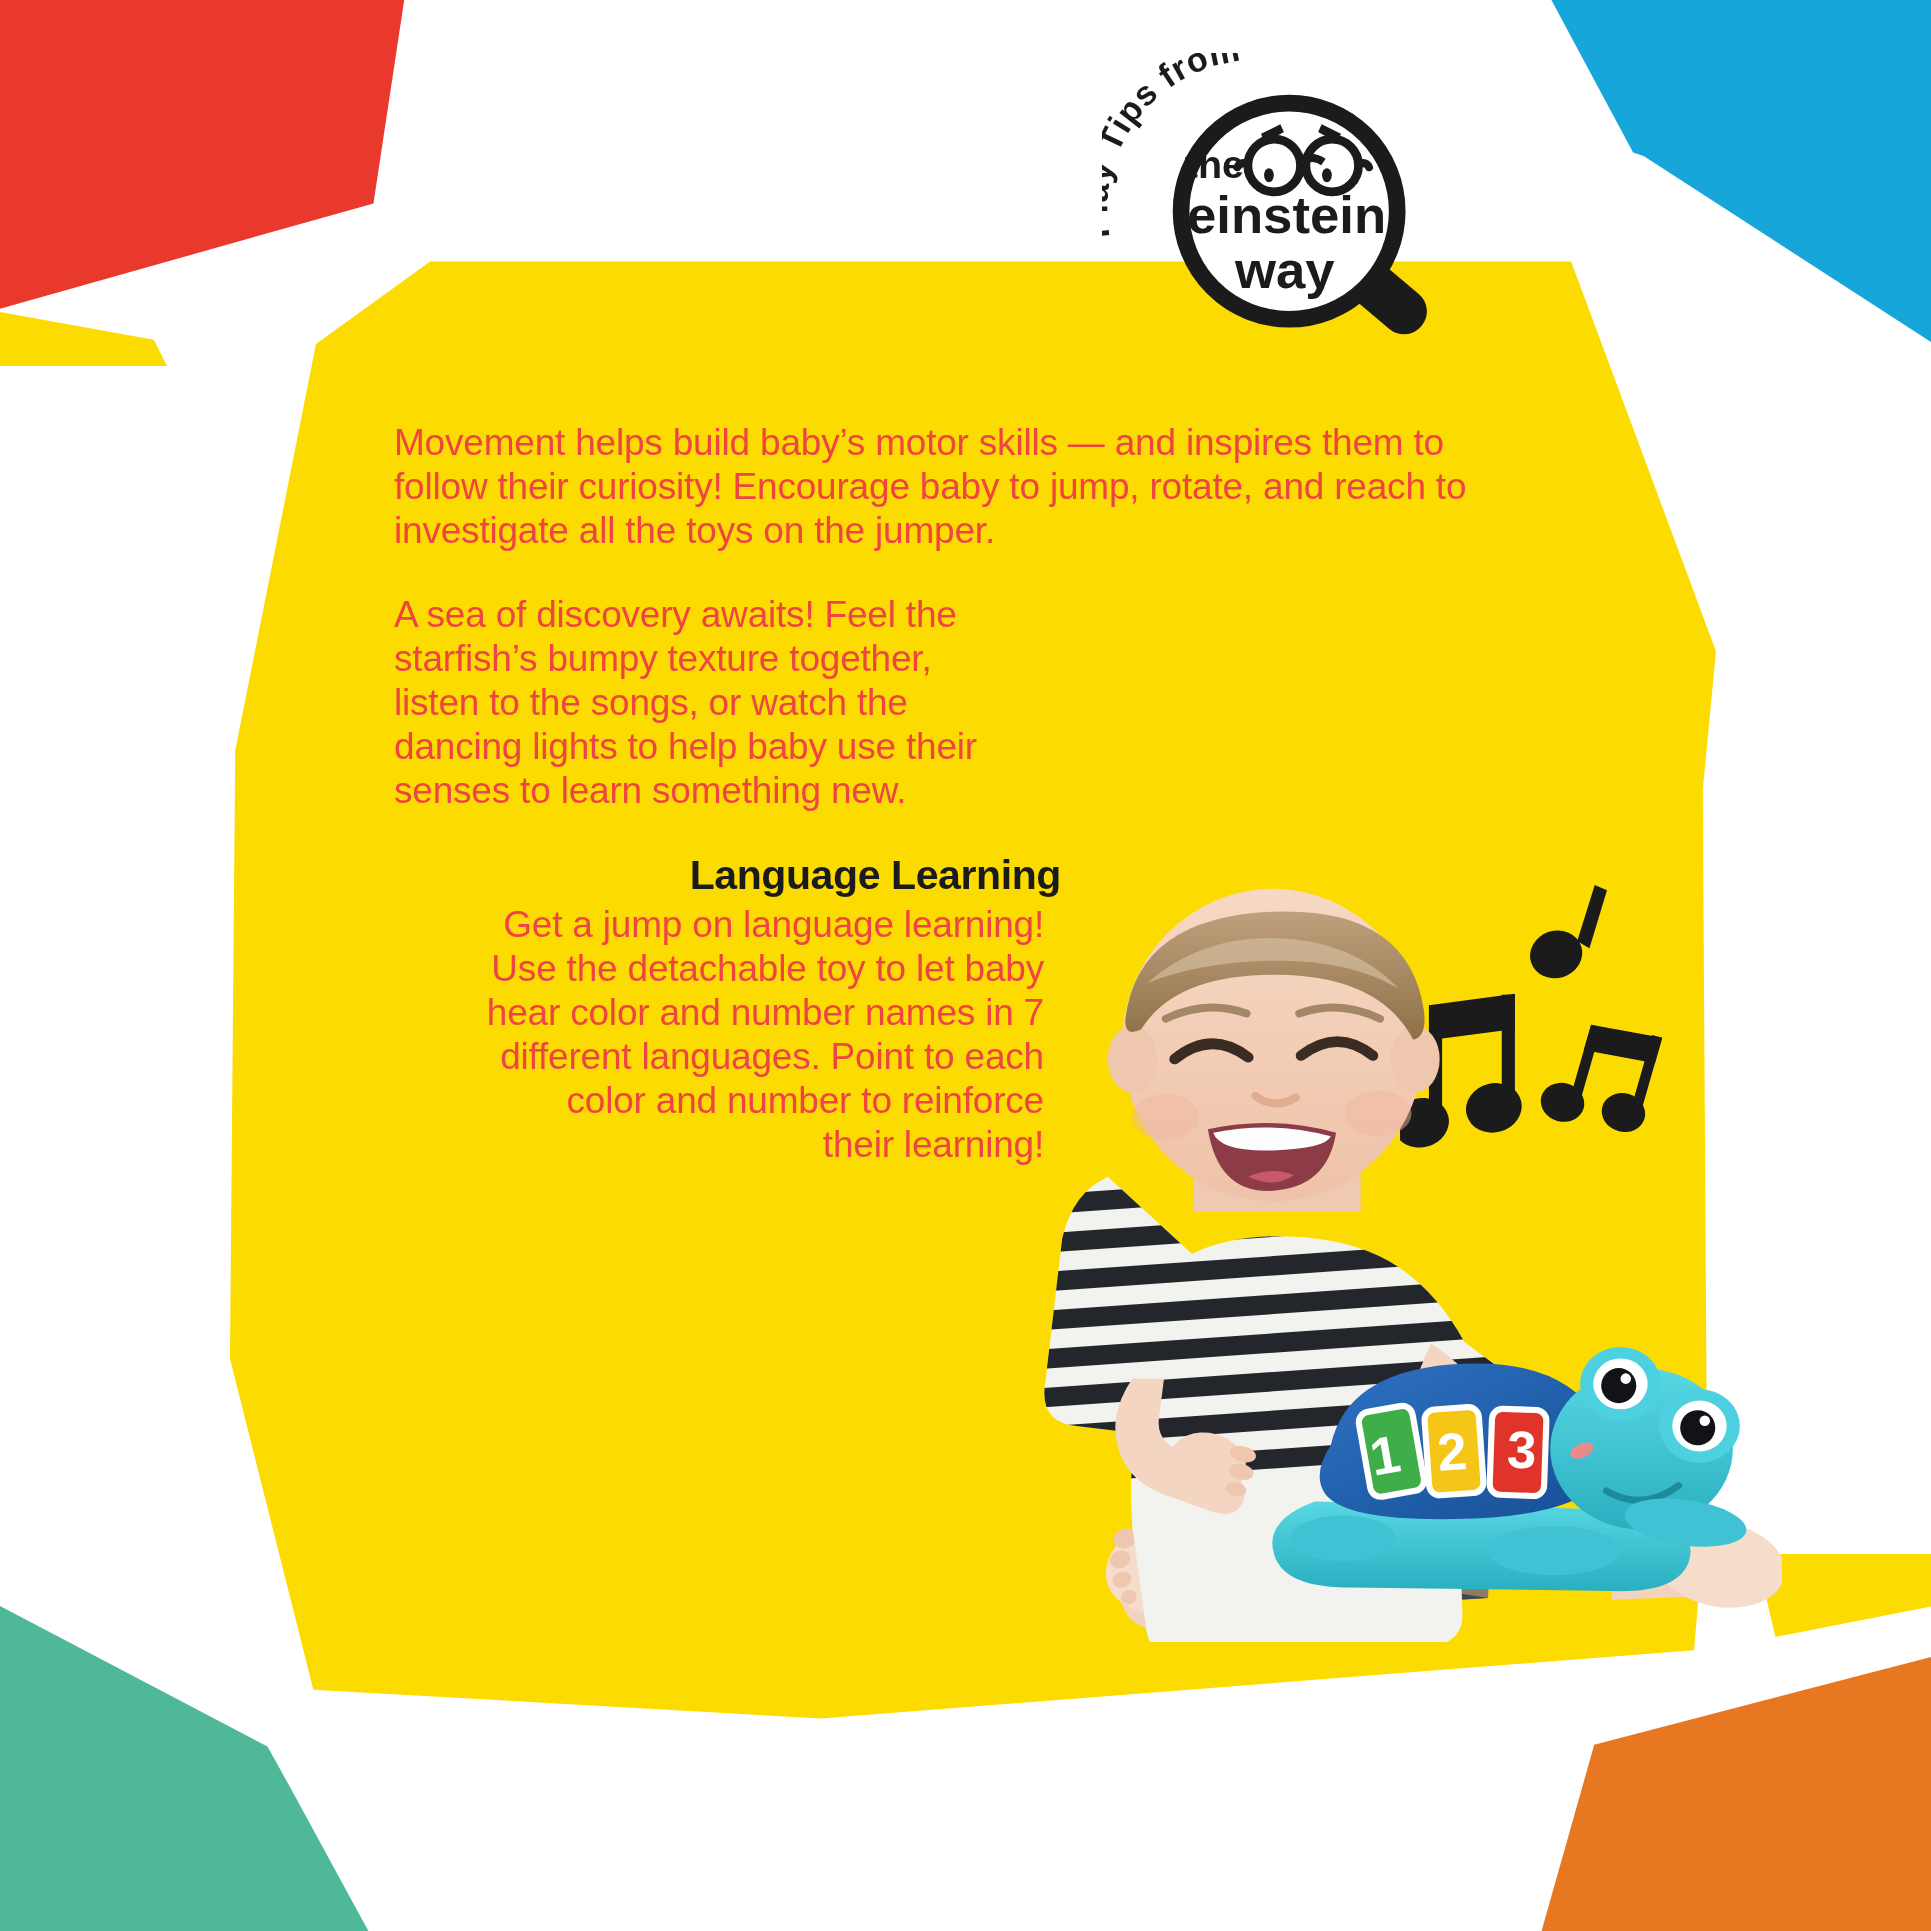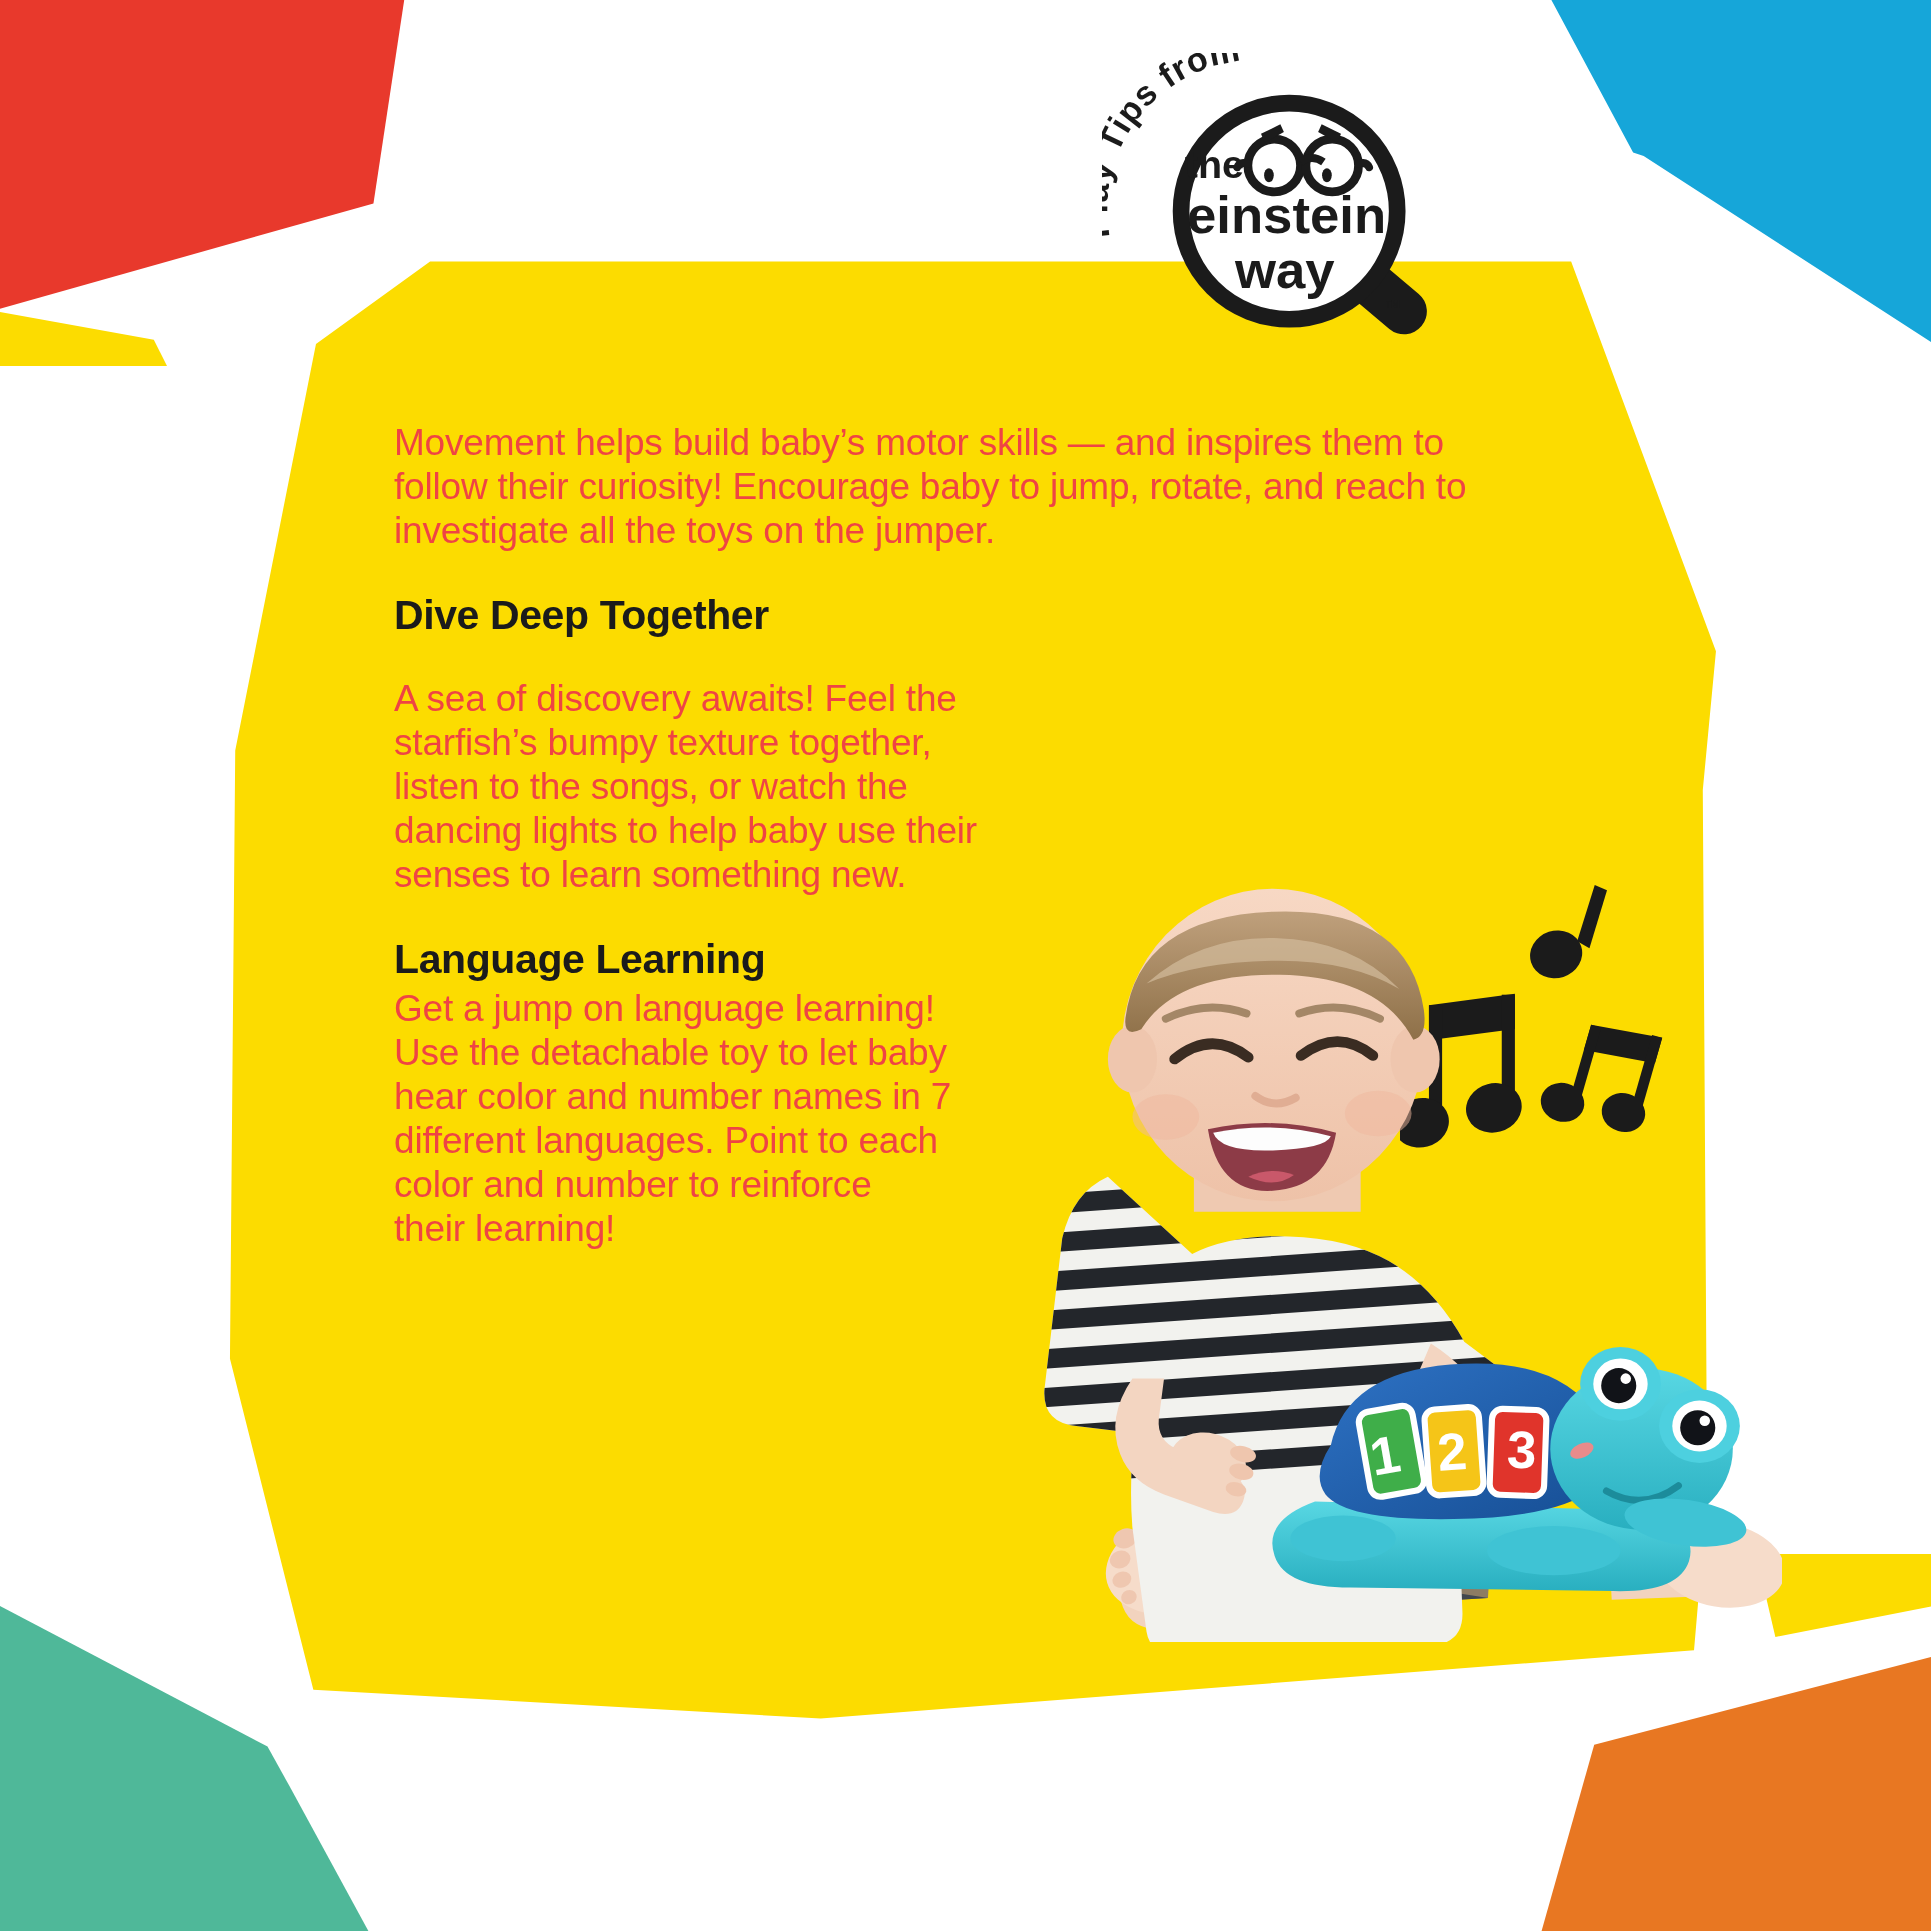--- a/index.html
+++ b/index.html
@@ -28,21 +28,21 @@
   
   #logo-badge{
     position:absolute;left:1102px;top:53px;width:369px;height:290px;
   }
 
   
   #tips-column{
     position:absolute;left:394px;top:421px;width:1194px;
   }
   .tip-block{margin-bottom:40px;}
-  .tip-block:last-child{margin-bottom:0;}
+  .tip-block:last-child{margin-bottom:0;text-align:right;}
   .tip-heading{
     font-family:"Liberation Sans", sans-serif;
     font-weight:bold;
     font-size:41px;
     line-height:1.08;
     color:#1b1b1b;
     letter-spacing:-0.4px;
     margin:0 0 5.3px 0;
   }
   .tip-body{
@@ -315,21 +315,20 @@
 
   <div id="tips-column">
 
     <div class="tip-block">
       <p class="tip-body">Movement helps build baby’s motor skills — and inspires them to
 follow their curiosity! Encourage baby to jump, rotate, and reach to
 investigate all the toys on the jumper.</p>
     </div>
 
     <div class="tip-block">
-      <h2 class="tip-heading">Dive Deep Together</h2>
     </div>
 
     <div class="tip-block narrow">
       <p class="tip-body">A sea of discovery awaits! Feel the
 starfish’s bumpy texture together,
 listen to the songs, or watch the
 dancing lights to help baby use their
 senses to learn something new.</p>
     </div>
 

